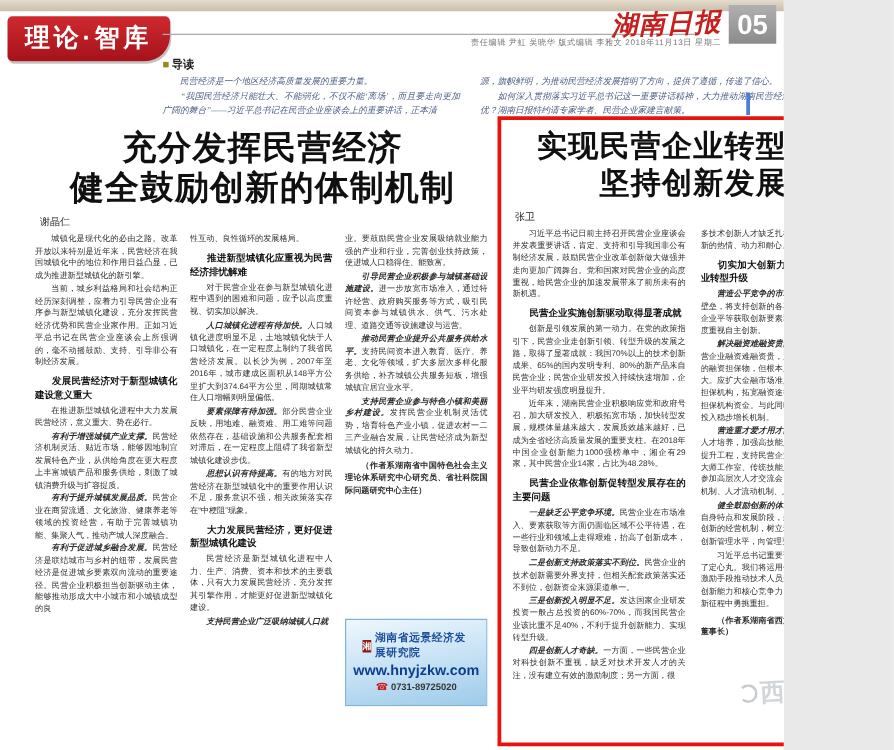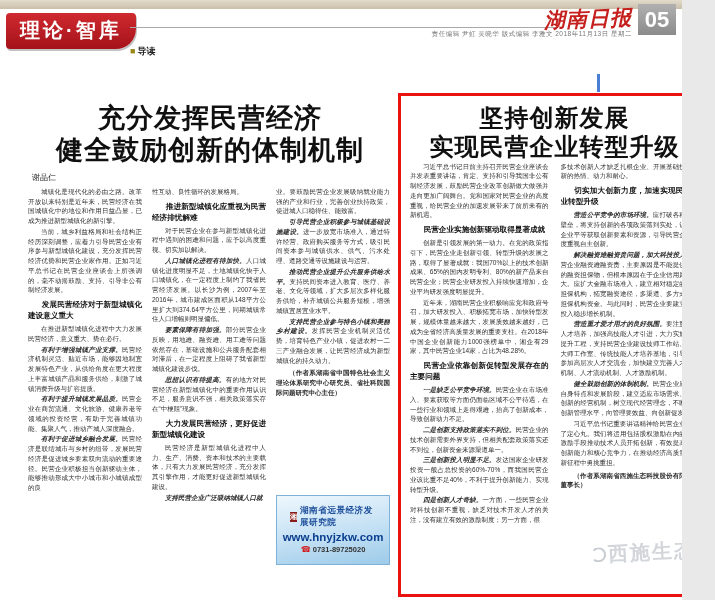--- a/index.html
+++ b/index.html
@@ -1,17 +1,17 @@
 <!DOCTYPE html>
 <html><head>
 <meta charset="utf-8">
 <style>
   * { margin:0; padding:0; box-sizing:border-box; }
   body { font-family:"Liberation Sans","DejaVu Sans",sans-serif; background:#e9e9e9; }
-  .page { position:relative; width:682px; height:600px; background:#fff; overflow:hidden; }
+  .page { position:relative; width:627px; height:600px; background:#fff; overflow:hidden; }
 
   
   .top-strip { position:absolute; left:0; top:0; width:715px; height:9px;
     background:linear-gradient(180deg,#e3dbcb,#c9bfab); }
 
   
   .badge { position:absolute; left:6px; top:13px; padding:4px 14px 5px;
     background:linear-gradient(180deg,#cf2a2f,#a5121a); color:#fff; font-weight:bold;
     font-size:20px; letter-spacing:3px; border-radius:4px 4px 20px 4px;
     box-shadow:1px 2px 0 rgba(120,120,120,.45); }
@@ -91,20 +91,26 @@
   <div class="top-strip"></div>
 
   <div class="badge">理论·智库</div>
   <div class="head-rule"></div>
   <div class="paper-logo">湖南日报</div>
   <div class="page-num">05</div>
   <div class="edition-info">责任编辑 尹虹 吴晓华 版式编辑 李雅文 2018年11月13日 星期二</div>
 
   <div class="intro">
     <div class="intro-label"><span class="sq">■</span><span>导读</span></div>
+    <div class="intro-cols">
+      <p>　　民营经济是一个地区经济高质量发展的重要力量。
+　　“我国民营经济只能壮大、不能弱化，不仅不能‘离场’，而且要走向更加广阔的舞台”——习近平总书记在民营企业座谈会上的重要讲话，正本清</p>
+      <p>源，旗帜鲜明，为推动民营经济发展指明了方向，提供了遵循，传递了信心。
+　　如何深入贯彻落实习近平总书记这一重要讲话精神，大力推动湖南民营经济进一步做强做优？湖南日报特约请专家学者、民营企业家建言献策。</p>
+    </div>
   </div>
   <div class="blue-tick"></div>
 
   <div class="left-art">
     <div class="art-title">
       <div>充分发挥民营经济</div>
       <div>健全鼓励创新的体制机制</div>
     </div>
     <div class="byline">谢晶仁</div>
     <div class="cols">
@@ -143,23 +149,24 @@
           </div>
           <div class="ad-url">www.hnyjzkw.com</div>
           <div class="ad-phone"><span class="ph-ic">☎</span> <span>0731-89725020</span></div>
         </div>
       </div>
     </div>
   </div>
 
   <div class="right-art">
     <div class="art-title">
+      <div>实现民营企业转型升级</div>
       <div>坚持创新发展</div>
-      <div>实现民营企业转型升级</div>
     </div>
+    <div class="byline">张卫</div>
     <div class="cols">
       <div class="col">
           <p>习近平总书记日前主持召开民营企业座谈会并发表重要讲话，肯定、支持和引导我国非公有制经济发展，鼓励民营企业改革创新做大做强并走向更加广阔舞台。党和国家对民营企业的高度重视，给民营企业的加速发展带来了前所未有的新机遇。</p>
           <div class="sub-head">民营企业实施创新驱动取得显著成就</div>
           <p>创新是引领发展的第一动力。在党的政策指引下，民营企业走创新引领、转型升级的发展之路，取得了显著成就：我国70%以上的技术创新成果、65%的国内发明专利、80%的新产品来自民营企业；民营企业研发投入持续快速增加，企业平均研发强度明显提升。</p>
           <p>近年来，湖南民营企业积极响应党和政府号召，加大研发投入、积极拓宽市场，加快转型发展，规模体量越来越大，发展质效越来越好，已成为全省经济高质量发展的重要支柱。在2018年中国企业创新能力1000强榜单中，湘企有29家，其中民营企业14家，占比为48.28%。</p>
           <div class="sub-head">民营企业依靠创新促转型发展存在的主要问题</div>
           <p><span class="lead">一是缺乏公平竞争环境。</span>民营企业在市场准入、要素获取等方面仍面临区域不公平待遇，在一些行业和领域上走得艰难，抬高了创新成本，导致创新动力不足。</p>
           <p><span class="lead">二是创新支持政策落实不到位。</span>民营企业的技术创新需要外界支持，但相关配套政策落实还不到位，创新资金来源渠道单一。</p>
           <p><span class="lead">三是创新投入明显不足。</span>发达国家企业研发投资一般占总投资的60%-70%，而我国民营企业该比重不足40%，不利于提升创新能力、实现转型升级。</p>

